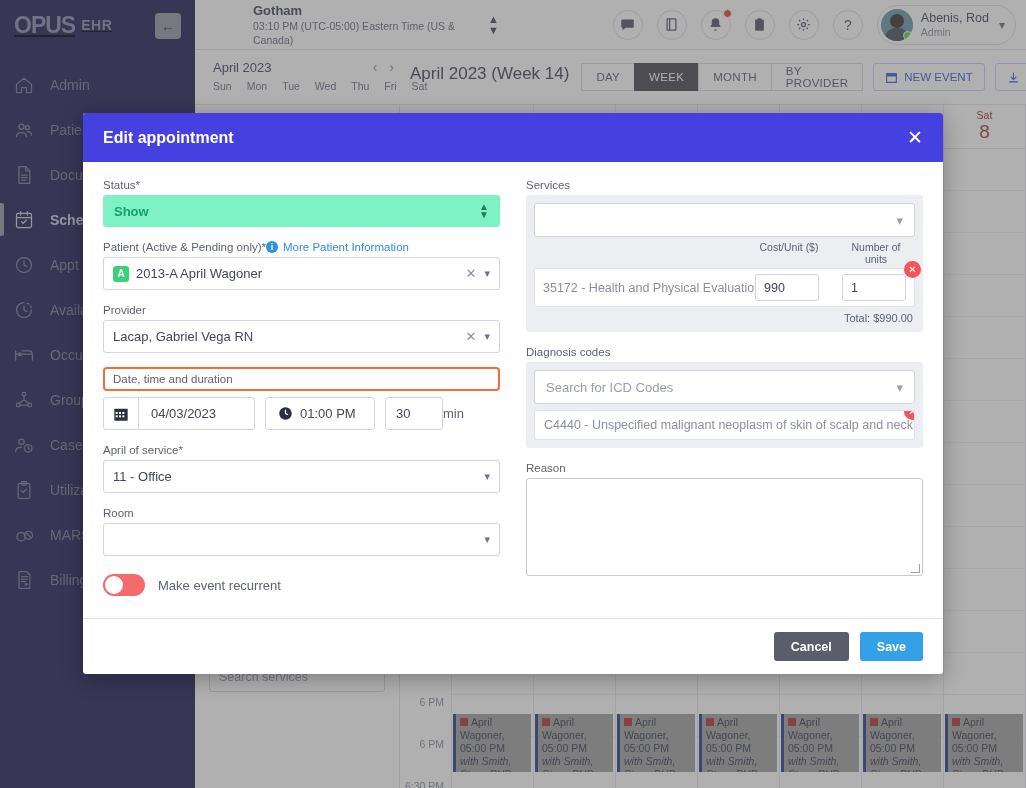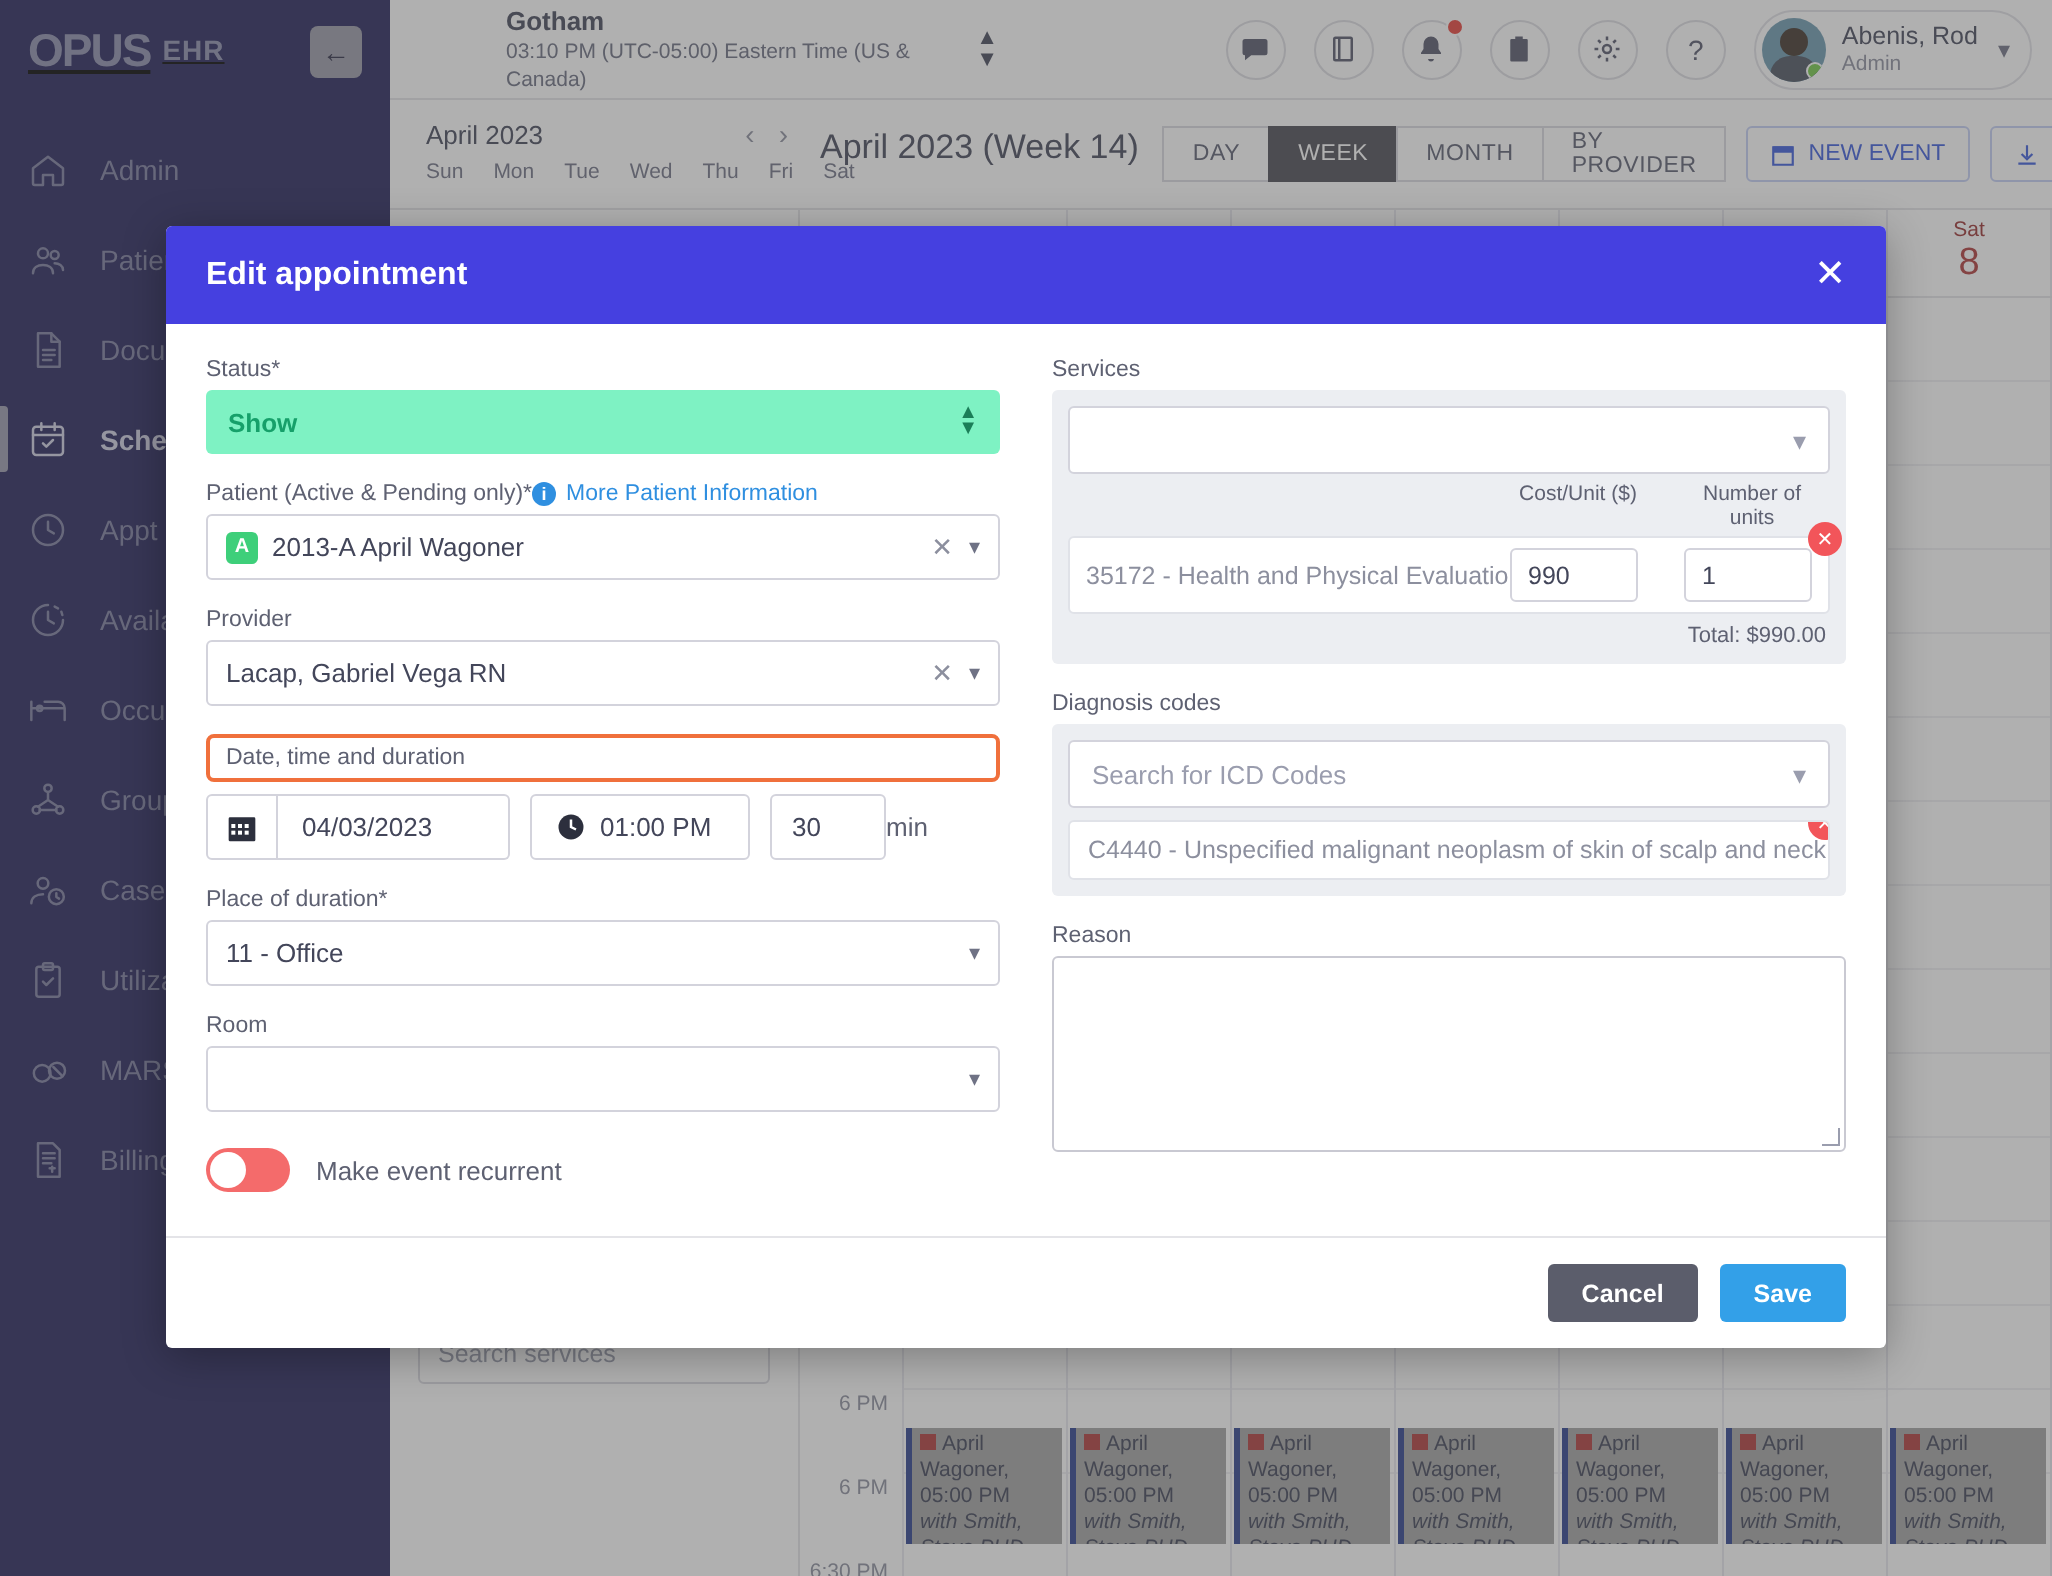--- a/index.html
+++ b/index.html
@@ -787,21 +787,21 @@
                 </svg>
               <span>01:00 PM</span>
             </div>
             <div class="dur-box">
               <span>30</span>
             </div>
             <span class="min-lbl">min</span>
           </div>
         </div>
 
-        <label class="fl">Place of duration*</label>
+        <label class="fl">April of service*</label>
         <div class="field mb16">
           <span class="val">11 - Office</span>
           <span class="chev">▾</span>
         </div>
 
         <label class="fl">Room</label>
         <div class="field">
           <span class="val"></span>
           <span class="chev">▾</span>
         </div>

